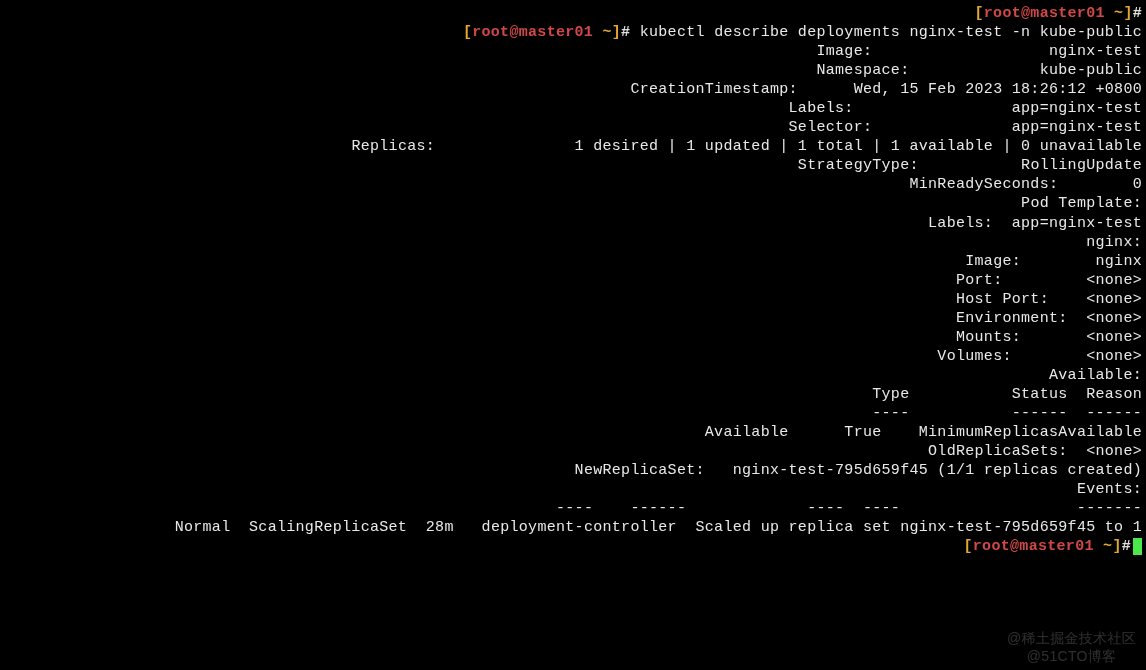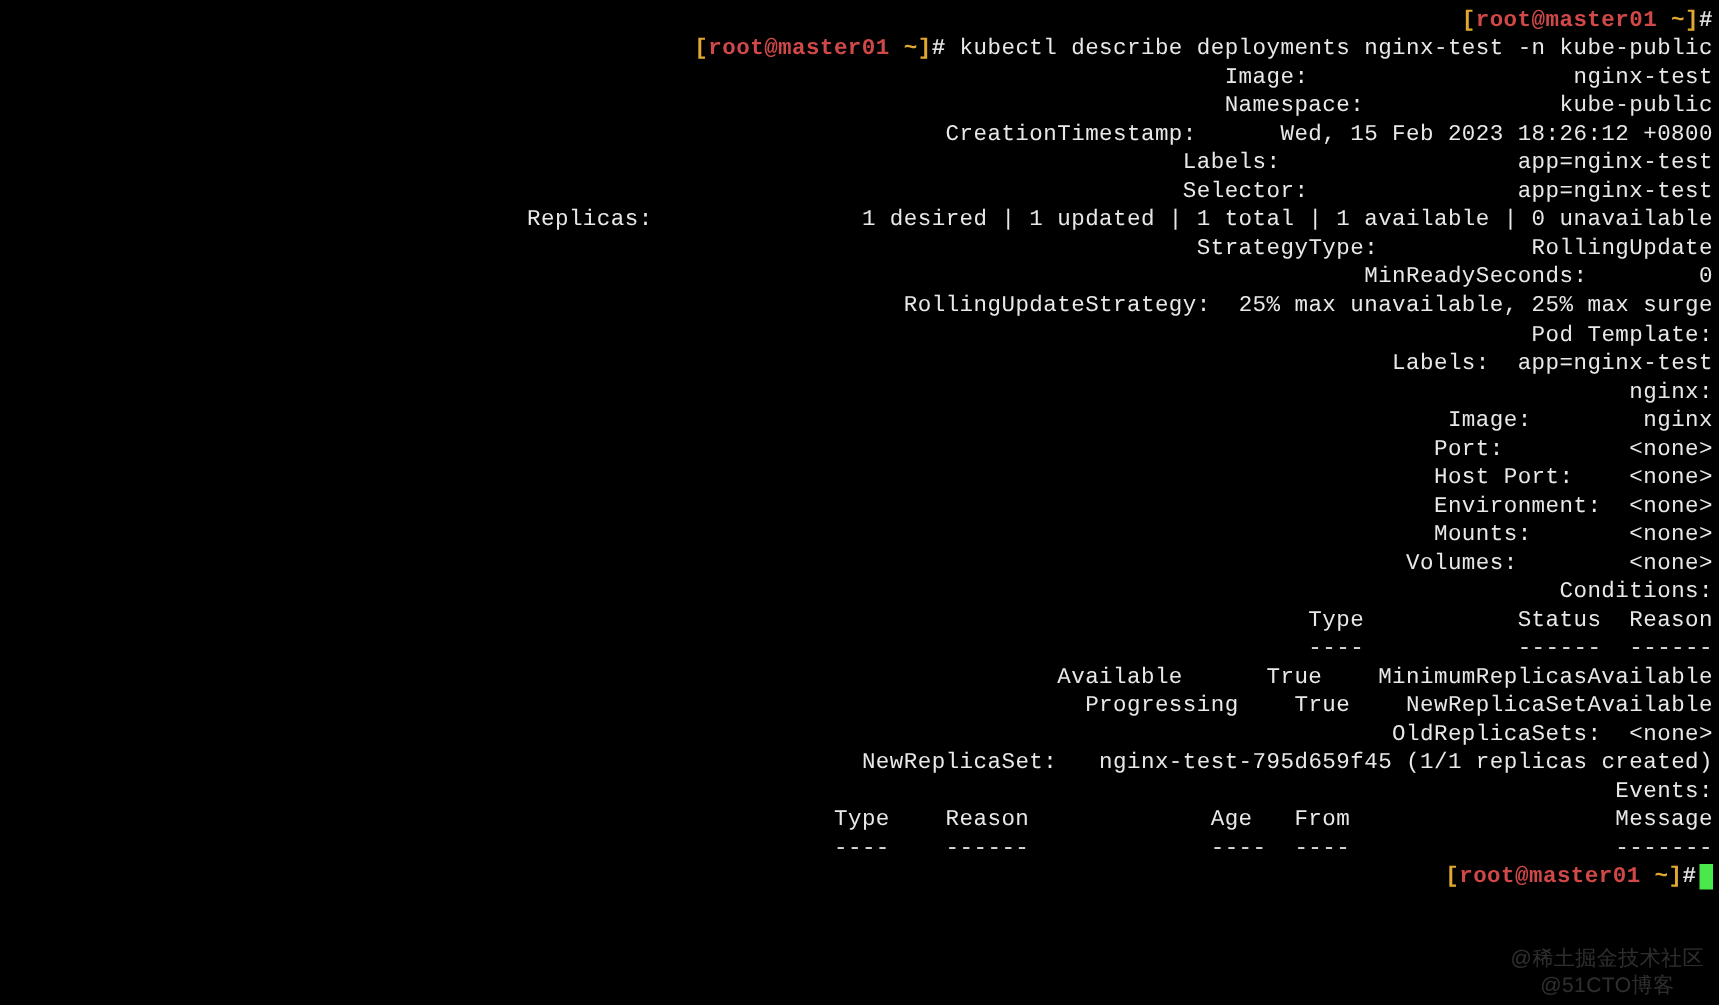--- a/index.html
+++ b/index.html
@@ -51,39 +51,37 @@
   <div class="line"><span class="prompt-bracket">[</span><span class="prompt-user">root</span><span class="prompt-at">@</span><span class="prompt-host">master01</span><span> </span><span class="prompt-path">~</span><span class="prompt-bracket">]</span><span class="prompt-hash">#</span></div>
   <div class="line"><span class="prompt-bracket">[</span><span class="prompt-user">root</span><span class="prompt-at">@</span><span class="prompt-host">master01</span><span> </span><span class="prompt-path">~</span><span class="prompt-bracket">]</span><span class="prompt-hash">#</span><span> </span><span class="command">kubectl describe deployments nginx-test -n kube-public</span></div>
   <div class="line output">Image:                   nginx-test</div>
   <div class="line output">Namespace:              kube-public</div>
   <div class="line output">CreationTimestamp:      Wed, 15 Feb 2023 18:26:12 +0800</div>
   <div class="line output">Labels:                 app=nginx-test</div>
   <div class="line output">Selector:               app=nginx-test</div>
   <div class="line output">Replicas:               1 desired | 1 updated | 1 total | 1 available | 0 unavailable</div>
   <div class="line output">StrategyType:           RollingUpdate</div>
   <div class="line output">MinReadySeconds:        0</div>
-  <div class="line output">RollingUpdateStrategy:  25% max unavailable, 25% max surge</div>
   <div class="line output">Pod Template:</div>
   <div class="line output">  Labels:  app=nginx-test</div>
   <div class="line output">   nginx:</div>
   <div class="line output">    Image:        nginx</div>
   <div class="line output">    Port:         &lt;none&gt;</div>
   <div class="line output">    Host Port:    &lt;none&gt;</div>
   <div class="line output">    Environment:  &lt;none&gt;</div>
   <div class="line output">    Mounts:       &lt;none&gt;</div>
   <div class="line output">  Volumes:        &lt;none&gt;</div>
-  <div class="line output">Conditions:</div>
+  <div class="line output">Available:</div>
   <div class="line output">  Type           Status  Reason</div>
   <div class="line output">  ----           ------  ------</div>
   <div class="line output">  Available      True    MinimumReplicasAvailable</div>
-  <div class="line output">  Progressing    True    NewReplicaSetAvailable</div>
   <div class="line output">OldReplicaSets:  &lt;none&gt;</div>
   <div class="line output">NewReplicaSet:   nginx-test-795d659f45 (1/1 replicas created)</div>
   <div class="line output">Events:</div>
-  <div class="line output">  Type    Reason             Age   From                   Message</div>
   <div class="line output">  ----    ------             ----  ----                   -------</div>
+  <div class="line output">  Normal  ScalingReplicaSet  28m   deployment-controller  Scaled up replica set nginx-test-795d659f45 to 1</div>
   <div class="line"><span class="prompt-bracket">[</span><span class="prompt-user">root</span><span class="prompt-at">@</span><span class="prompt-host">master01</span><span> </span><span class="prompt-path">~</span><span class="prompt-bracket">]</span><span class="prompt-hash">#</span><span class="cursor"></span></div>
 </div>
 
 <div class="watermark">
   <div>@稀土掘金技术社区</div>
   <div>@51CTO博客</div>
 </div>
 
 </body></html>

